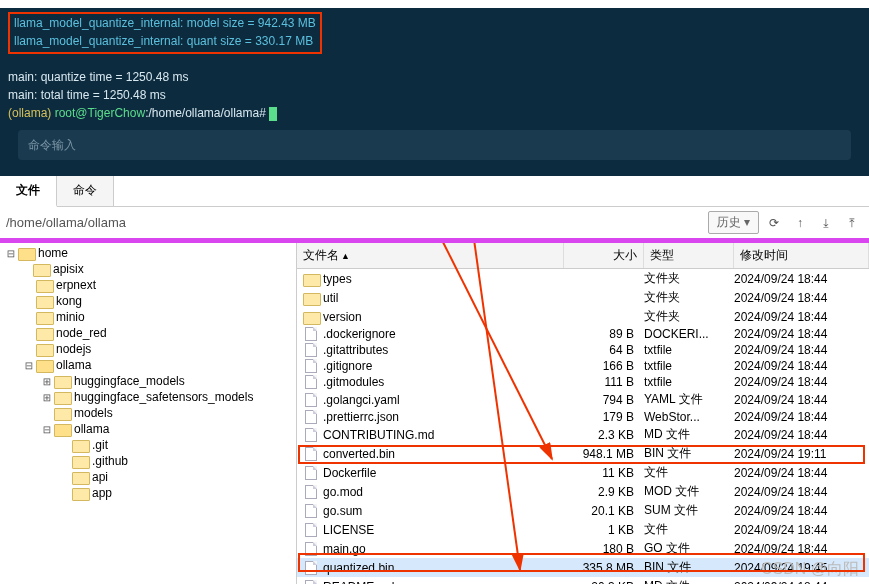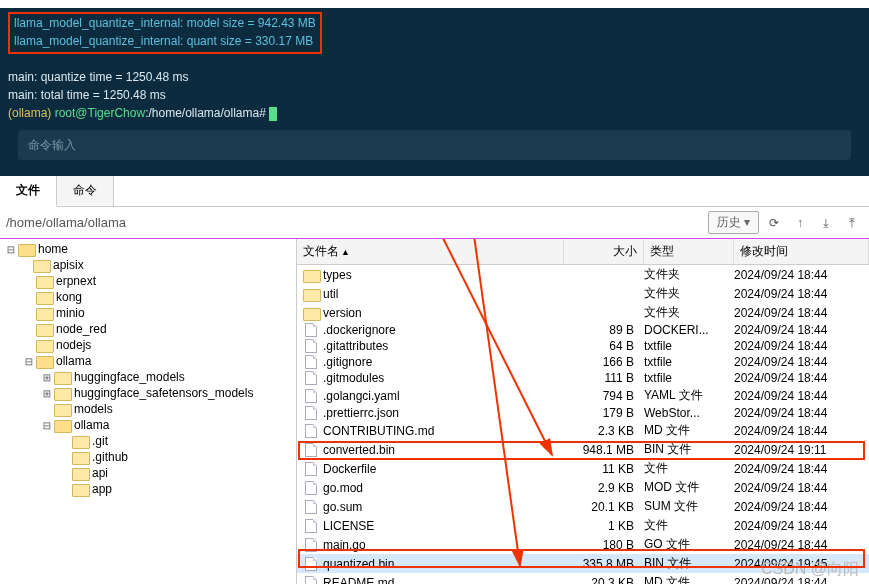--- a/index.html
+++ b/index.html
@@ -8,21 +8,21 @@
 .term-box { border: 2px solid #e30; padding: 0 4px 2px; display: inline-block; }
 .term-cyan { color: #5bc0de; }
 .term-yellow { color: #d4c05b; }
 .term-green { color: #5bde8c; }
 .term-white { color: #d8e8f0; }
 .cursor { background: #5bde8c; display: inline-block; width: 8px; height: 14px; vertical-align: middle; }
 .cmd-input-bar { background: #1a3a4f; margin: 8px 10px 10px; padding: 6px 10px; border-radius: 4px; color: #7a95a5; }
 .tabs-bar { background: #fff; border-bottom: 1px solid #ccc; display: flex; }
 .tab { padding: 6px 16px; border-right: 1px solid #ccc; background: #f5f5f5; cursor: pointer; }
 .tab.active { background: #fff; font-weight: bold; border-bottom: 2px solid #fff; margin-bottom: -1px; }
-.path-bar { display: flex; align-items: center; padding: 4px 6px; border-bottom: 1px solid #d946ef; color: #666; }
+.path-bar { display: flex; align-items: center; padding: 4px 6px; border-bottom: 5px solid #d946ef; color: #666; }
 .path-text { flex: 1; font-size: 13px; color: #555; }
 .path-btns { display: flex; gap: 4px; align-items: center; }
 .path-btn { border: 1px solid #aaa; background: #f8f8f8; padding: 2px 8px; font-size: 12px; border-radius: 2px; cursor: pointer; }
 .icon-btn { width: 22px; height: 22px; display: inline-flex; align-items: center; justify-content: center; color: #555; cursor: pointer; }
 .main-split { flex: 1; display: flex; overflow: hidden; position: relative; }
 .tree-pane { width: 297px; border-right: 1px solid #ccc; overflow: auto; padding: 2px 0; background: #fff; }
 .tree-row { display: flex; align-items: center; padding: 1px 4px; white-space: nowrap; cursor: pointer; }
 .tree-toggle { width: 14px; display: inline-flex; justify-content: center; color: #555; font-size: 10px; }
 .folder-icon { width: 16px; height: 14px; margin-right: 4px; display: inline-block; position: relative; }
 .folder-icon::before { content: ""; position: absolute; left: 0; top: 2px; width: 16px; height: 11px; background: #ffe9a8; border: 1px solid #d4b860; border-radius: 1px; }

